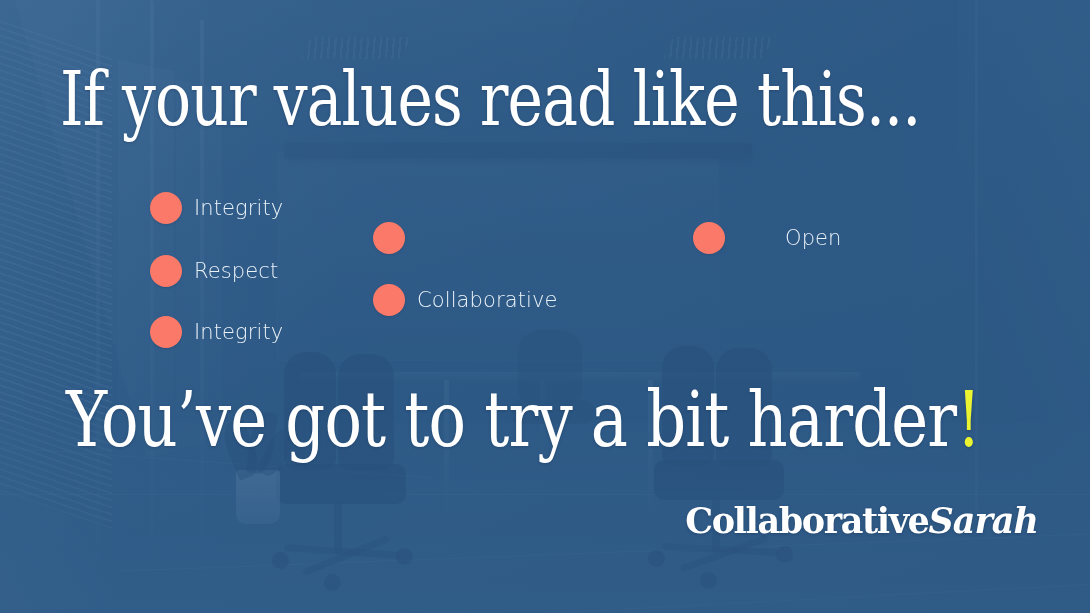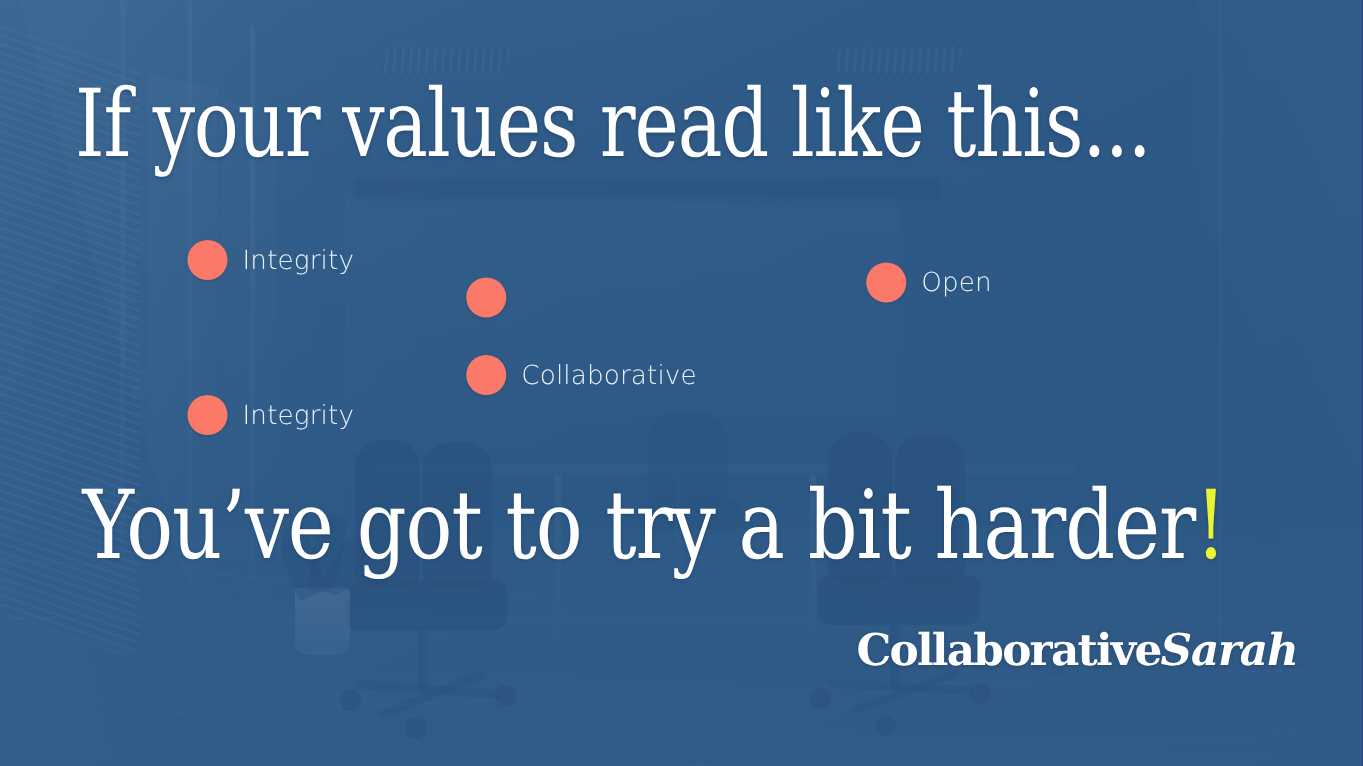--- a/index.html
+++ b/index.html
@@ -3,21 +3,21 @@
 <meta charset="utf-8">
 <style>
   html,body{margin:0;padding:0;background:#1f3f60;}
   *{box-sizing:border-box;}
 
   #slide{
     position:relative;
     width:1090px;height:613px;
     overflow:hidden;
     font-family:"Liberation Sans", sans-serif;
-    background:#4c1d95;
+    background:#be185d;
   }
 
   
   .bg{position:absolute;inset:0;overflow:hidden;}
 
   .bg-base{
     position:absolute;inset:0;
     background:
       linear-gradient(160deg, rgba(90,132,170,.35) 0%, rgba(60,100,142,.10) 26%, rgba(33,66,102,.0) 55%),
       linear-gradient(#2e5b88,#2e5b88);
@@ -223,21 +223,21 @@
     letter-spacing:.1px;
     white-space:nowrap;
   }
 
   
   .c0r0{left:0px;   top:0px;}
   .c0r1{left:0px;   top:63px;}
   .c0r2{left:0px;   top:124px;}
   .c1r0{left:223px; top:30px;}
   .c1r1{left:223px; top:92px;}
-  .c2r0{left:543px; top:18px;}
+  .c2r0{left:543px; top:30px;gap:48px;}
   .c2r1{left:543px; top:92px;}
 
   .subline{
     position:absolute;left:66px;top:382px;
     color:#ffffff;
     font-family:"DejaVu Serif", serif;
     font-size:76px;
     line-height:1;
     font-weight:400;
     letter-spacing:-1px;
@@ -345,20 +345,24 @@
   <div class="content">
 
     <div class="headline">If your values read like this...</div>
 
     <div class="values">
 
       <div class="value-item c0r0">
         <span class="dot"></span>
         <span class="value-label">Integrity</span>
       </div>
+      <div class="value-item c0r1">
+        <span class="dot"></span>
+        <span class="value-label">Respect</span>
+      </div>
       <div class="value-item c0r2">
         <span class="dot"></span>
         <span class="value-label">Integrity</span>
       </div>
 
       <div class="value-item c1r0">
         <span class="dot"></span>
       </div>
       <div class="value-item c1r1">
         <span class="dot"></span>

